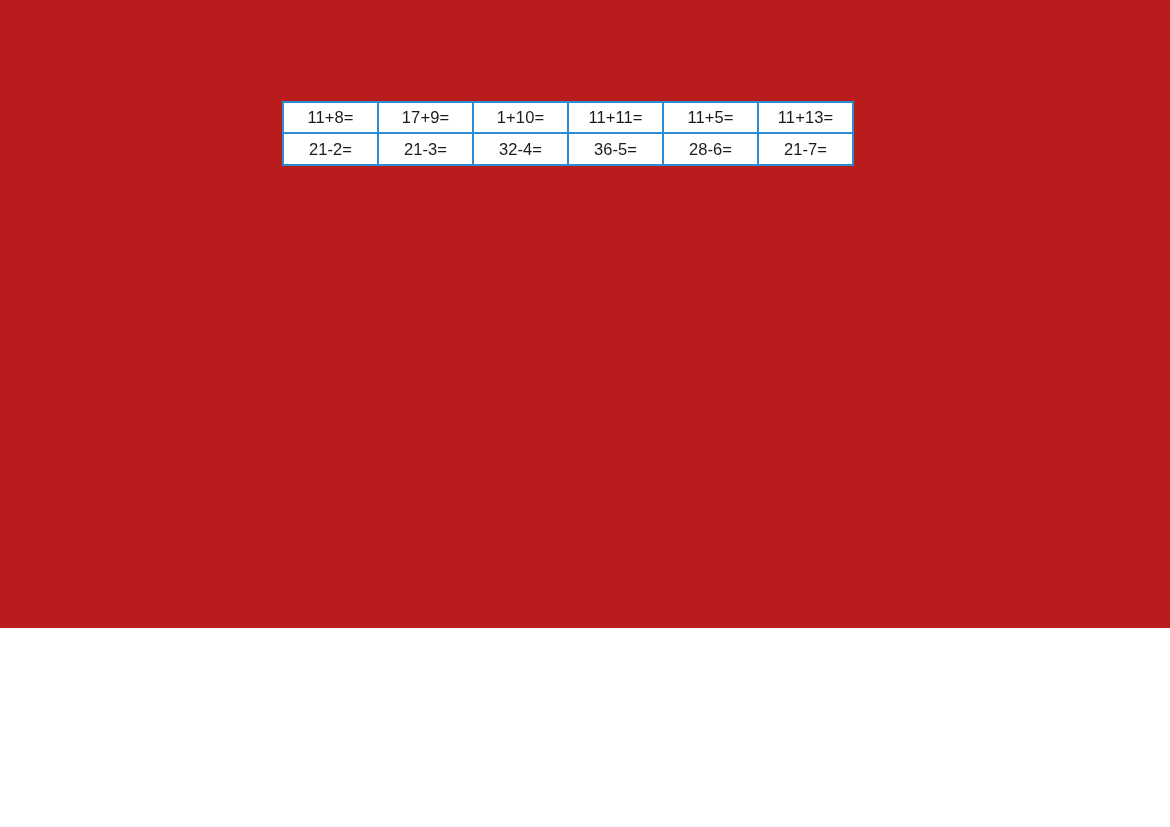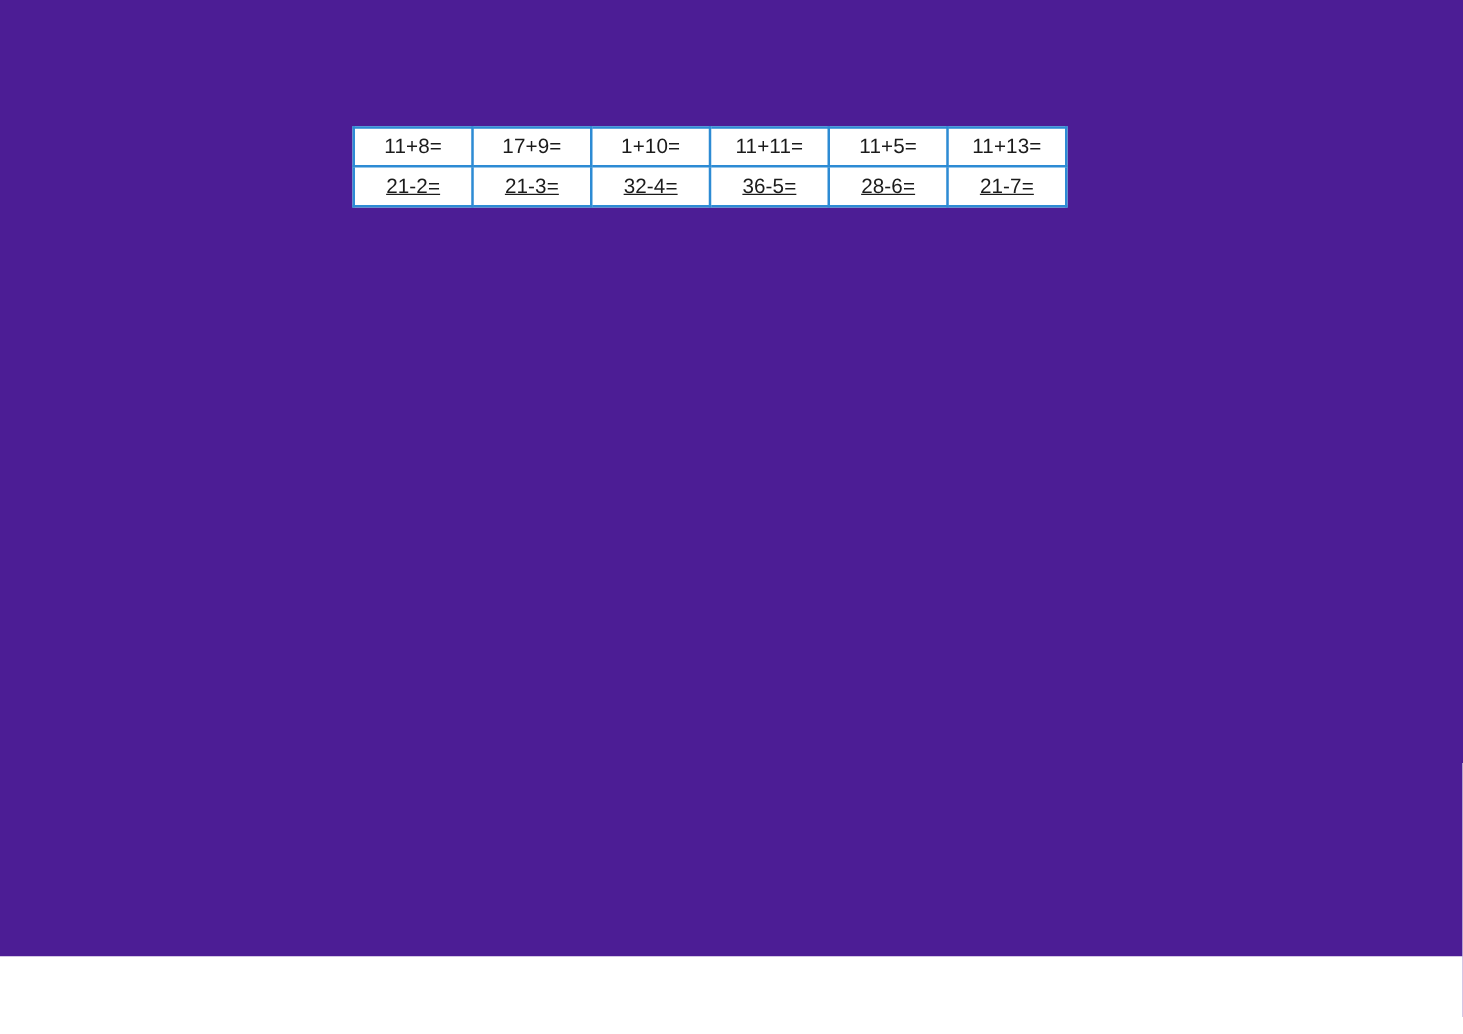--- a/index.html
+++ b/index.html
@@ -13,22 +13,22 @@
     position: relative;
     font-family: "Liberation Sans", sans-serif;
     -webkit-font-smoothing: antialiased;
   }
 
   .worksheet-page {
     position: absolute;
     left: 0;
     top: 0;
     width: 1170px;
-    height: 765px;
-    background: #4c1d95;
+    height: 628px;
+    background: #b91c1c;
   }
 
   .exercise-table {
     position: absolute;
     left: 282px;
     top: 101px;
     border-collapse: collapse;
     table-layout: fixed;
     background: #ffffff;
   }
@@ -47,21 +47,20 @@
     padding: 0 2px;
     line-height: 1;
     white-space: nowrap;
   }
 
   .exercise-table tr.row-addition td {
     height: 29px;
   }
   .exercise-table tr.row-subtraction td {
     height: 30px;
-    text-decoration: underline;
   }
 </style>
 </head>
 <body>
 
 <div class="worksheet-page">
 
   <table class="exercise-table">
     <tbody>
       <tr class="row-addition">

